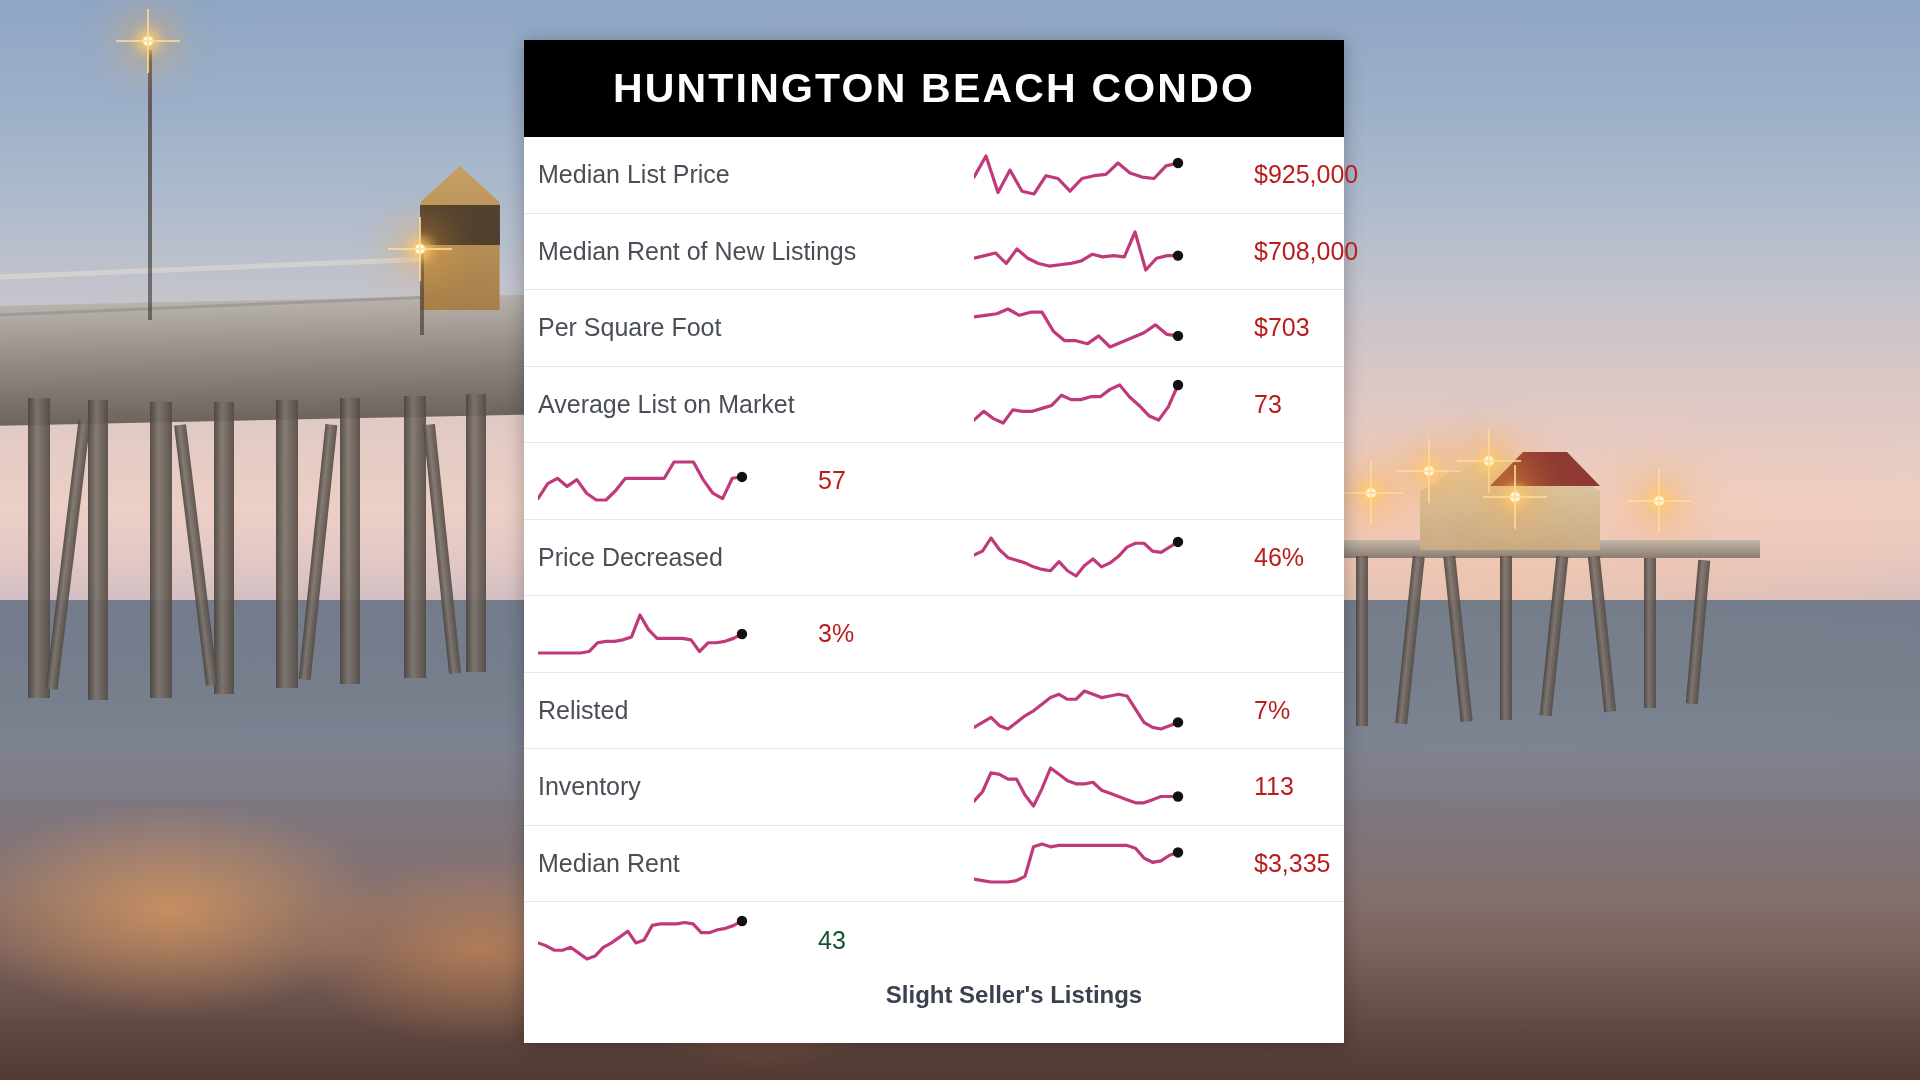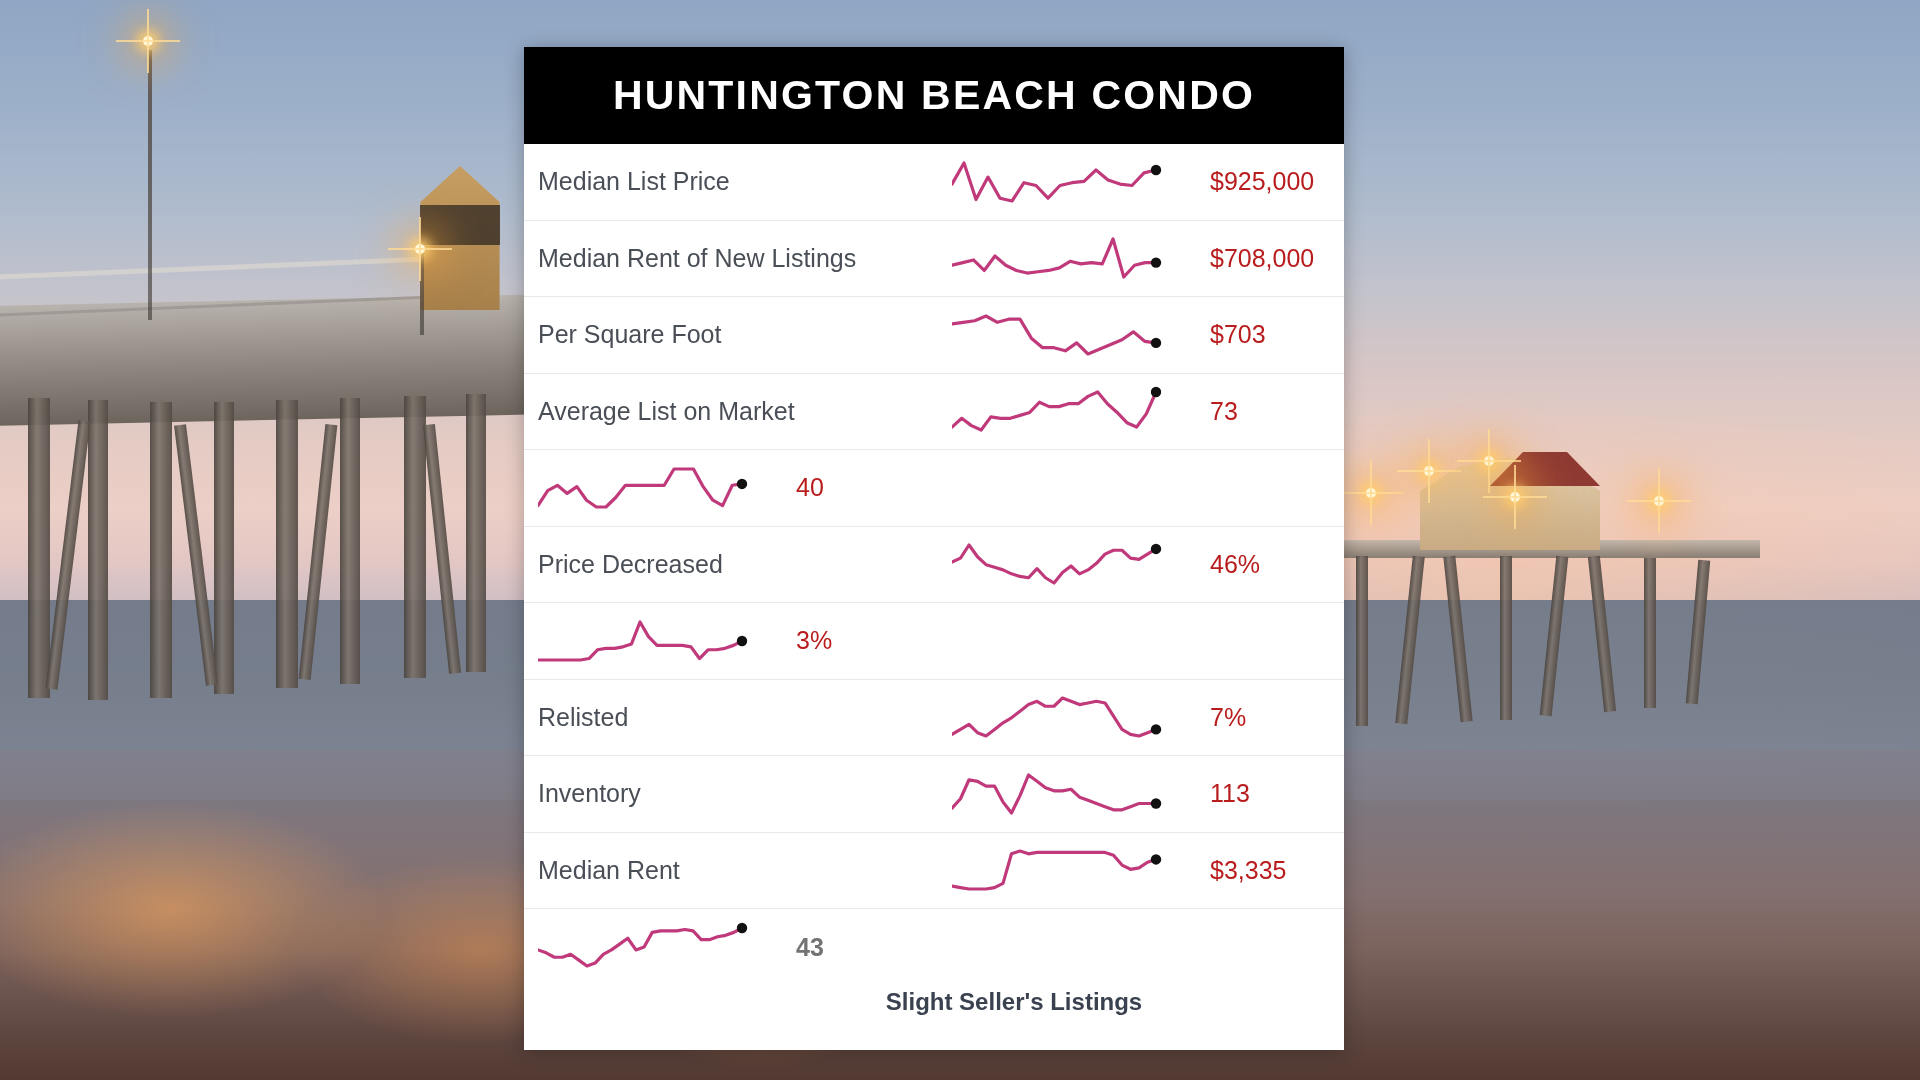--- a/index.html
+++ b/index.html
@@ -107,21 +107,21 @@
   .lamp::before { width: 64px; height: 2px; transform: translate(-50%,-50%); }
   .lamp::after  { width: 2px; height: 64px; transform: translate(-50%,-50%); }
   .lamp-post {
     position: absolute; width: 4px;
     background: linear-gradient(to bottom, rgba(90,82,76,.9), rgba(60,54,50,.6));
   }
 
   
   #card {
     position: absolute;
-    left: 524px; top: 47px;
+    left: 524px; top: 40px;
     width: 820px;
     background: #ffffff;
     box-shadow: 0 2px 18px rgba(0,0,0,.28);
   }
   #card-header {
     background: #000000;
     height: 97px;
     display: flex; align-items: center; justify-content: center;
   }
   #card-title {
@@ -131,20 +131,21 @@
     letter-spacing: 2.2px;
     white-space: nowrap;
   }
 
   .row {
     display: flex;
     align-items: center;
     height: 76.5px;
     border-bottom: 1px solid #e9e9e9;
     padding: 0 0 0 14px;
+    gap: 22px;
   }
   .row:last-of-type { border-bottom: none; }
 
   .row-label {
     flex: 0 0 414px;
     font-size: 25px;
     color: #4a4f57;
     white-space: nowrap;
     overflow: hidden;
   }
@@ -153,21 +154,21 @@
     height: 50px;
     display: block;
   }
   .row-value {
     flex: 1 1 auto;
     padding-left: 42px;
     font-size: 25px;
     color: #b91c1c;
     white-space: nowrap;
   }
-  .row-value.strong { font-weight: bold; color: #737373; }
+  .row-value.strong { font-weight: normal; color: #14532d; }
 
   #card-footer {
     padding: 2px 0 34px 0;
     text-align: center;
     padding-left: 160px;
   }
   #card-footer-text {
     font-size: 24px;
     font-weight: bold;
     color: #3a4250;
@@ -260,21 +261,21 @@
           <path d="M0.00 41.08 L9.71 32.31 L19.43 39.62 L29.14 44.00 L38.86 30.85 L48.57 32.31 L58.29 32.31 L68.00 29.38 L77.71 26.46 L87.43 16.23 L97.14 20.62 L106.86 20.62 L116.57 17.69 L126.29 17.69 L136.00 10.38 L145.71 6.00 L155.43 17.69 L165.14 26.46 L174.86 36.69 L184.57 41.08 L194.29 27.92 L204.00 6.00" fill="none" stroke="#c0397a" stroke-width="3.2" stroke-linejoin="round" stroke-linecap="round"></path>
           <circle cx="204.00" cy="6.00" r="5.2" fill="#111111"></circle>
         </svg>
         <div class="row-value">73</div>
       </div>
       <div class="row">
         <svg class="row-spark" viewBox="0 0 216 50" width="216" height="50">
           <path d="M0.00 42.64 L9.71 27.71 L19.43 22.29 L29.14 30.43 L38.86 23.64 L48.57 37.21 L58.29 44.00 L68.00 44.00 L77.71 34.50 L87.43 22.29 L97.14 22.29 L106.86 22.29 L116.57 22.29 L126.29 22.29 L136.00 6.00 L145.71 6.00 L155.43 6.00 L165.14 23.64 L174.86 37.21 L184.57 42.64 L194.29 22.29 L204.00 20.93" fill="none" stroke="#c0397a" stroke-width="3.2" stroke-linejoin="round" stroke-linecap="round"></path>
           <circle cx="204.00" cy="20.93" r="5.2" fill="#111111"></circle>
         </svg>
-        <div class="row-value">40</div>
+        <div class="row-value">57</div>
       </div>
       <div class="row">
         <div class="row-label">Price Decreased</div>
         <svg class="row-spark" viewBox="0 0 216 50" width="216" height="50">
           <path d="M0.00 23.03 L8.50 19.10 L17.00 6.00 L25.50 17.79 L34.00 25.66 L42.50 28.28 L51.00 30.90 L59.50 34.83 L68.00 37.45 L76.50 38.76 L85.00 29.59 L93.50 38.76 L102.00 44.00 L110.50 33.52 L119.00 26.97 L127.50 34.83 L136.00 30.90 L144.50 24.34 L153.00 15.17 L161.50 11.24 L170.00 11.24 L178.50 19.10 L187.00 20.41 L195.50 15.17 L204.00 9.93" fill="none" stroke="#c0397a" stroke-width="3.2" stroke-linejoin="round" stroke-linecap="round"></path>
           <circle cx="204.00" cy="9.93" r="5.2" fill="#111111"></circle>
         </svg>
         <div class="row-value">46%</div>
       </div>
       <div class="row">

